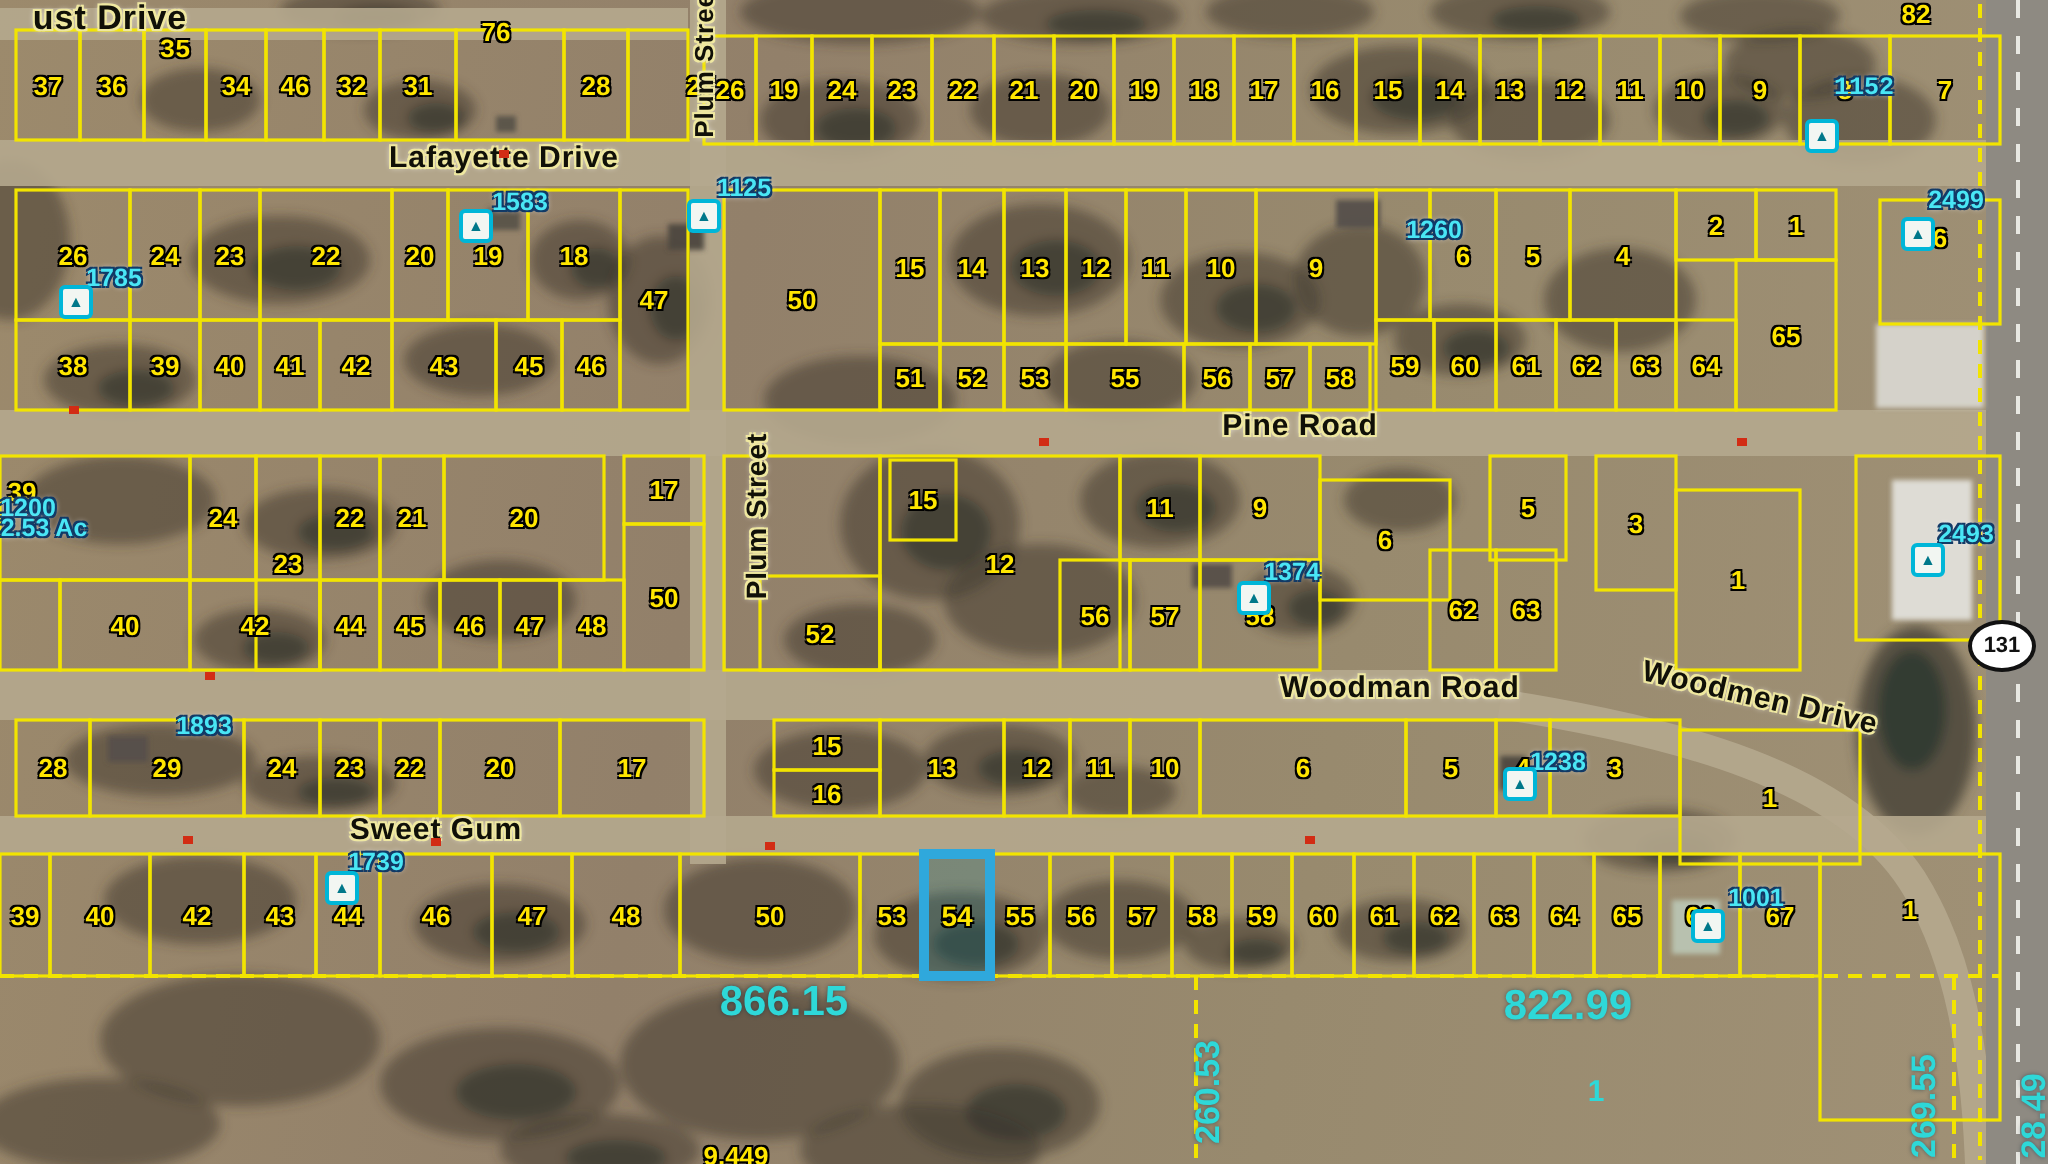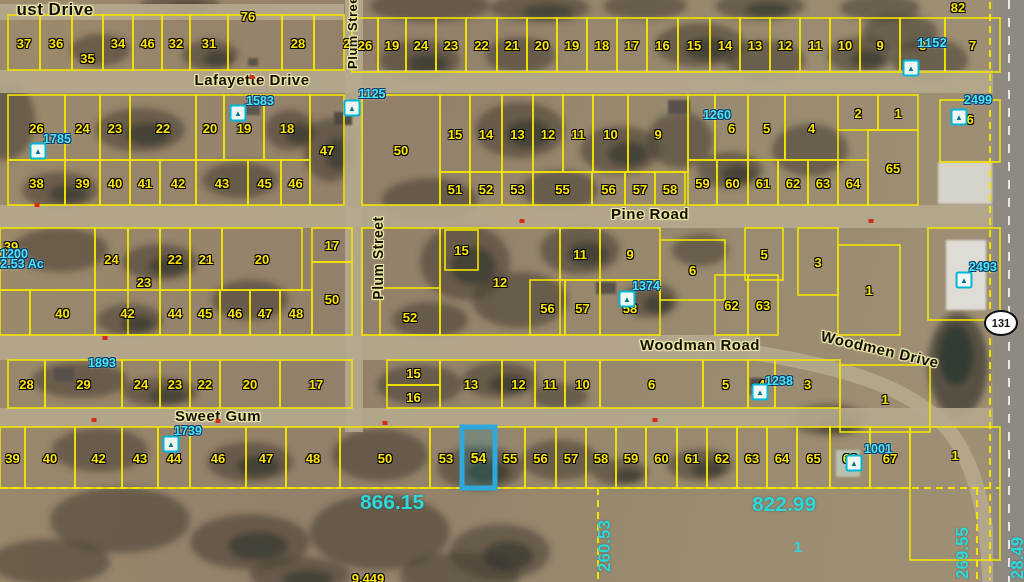--- a/index.html
+++ b/index.html
@@ -313,21 +313,21 @@
       <rect x="910" y="427" width="90" height="133" class="pcell"></rect>
       <line x1="0" y1="488" x2="1000" y2="488" class="dash"></line>
       <line x1="598" y1="488" x2="598" y2="582" class="dash"></line>
       <line x1="977" y1="488" x2="977" y2="582" class="dash"></line>
       <line x1="990" y1="2" x2="990" y2="580" class="dash"></line>
       <rect x="462" y="427" width="33" height="61" class="hilite"></rect>
     </svg>
   <div id="label-layer">
       <div class="lbl pnum" style="left: 24px; top: 42.5px; transform: translate(-50%, -50%);">37</div>
       <div class="lbl pnum" style="left: 56px; top: 42.5px; transform: translate(-50%, -50%);">36</div>
-      <div class="lbl pnum" style="left: 87.5px; top: 58px; transform: translate(-50%, -50%);">35</div>
+      <div class="lbl pnum" style="left: 87.5px; top: 25px; transform: translate(-50%, -50%); font-family: Liberation Mono, monospace;">35</div>
       <div class="lbl pnum" style="left: 118px; top: 42.5px; transform: translate(-50%, -50%);">34</div>
       <div class="lbl pnum" style="left: 147.5px; top: 42.5px; transform: translate(-50%, -50%);">46</div>
       <div class="lbl pnum" style="left: 176px; top: 42.5px; transform: translate(-50%, -50%);">32</div>
       <div class="lbl pnum" style="left: 209px; top: 42.5px; transform: translate(-50%, -50%);">31</div>
       <div class="lbl pnum" style="left: 298px; top: 42.5px; transform: translate(-50%, -50%);">28</div>
       <div class="lbl pnum" style="left: 329px; top: 42.5px; transform: translate(-50%, -50%); padding-left: 43px;">27</div>
       <div class="lbl pnum" style="left: 365px; top: 45px; transform: translate(-50%, -50%);">26</div>
       <div class="lbl pnum" style="left: 392px; top: 45px; transform: translate(-50%, -50%);">19</div>
       <div class="lbl pnum" style="left: 421px; top: 45px; transform: translate(-50%, -50%);">24</div>
       <div class="lbl pnum" style="left: 451px; top: 45px; transform: translate(-50%, -50%);">23</div>

